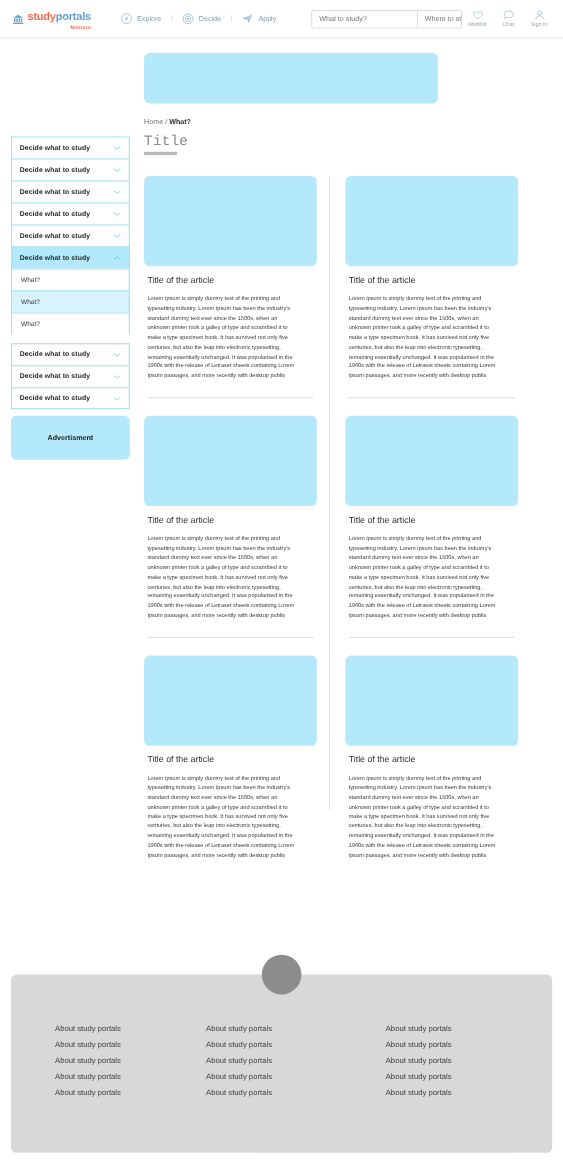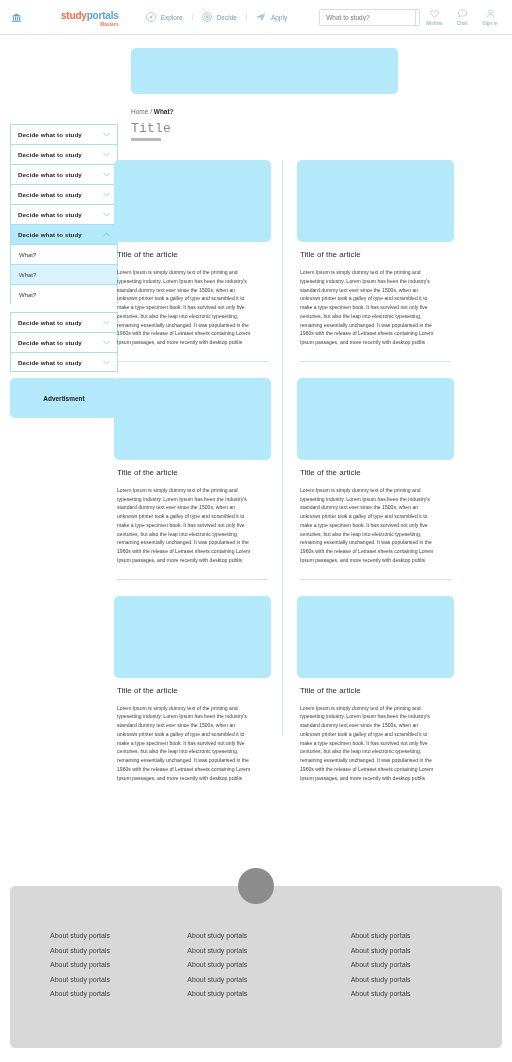--- a/index.html
+++ b/index.html
@@ -14,21 +14,21 @@
 
   
   .header {
     position: relative; height: 35px; width: 512px;
     border-bottom: 1px solid #e6e6e6;
     display: flex; align-items: center;
     background: #fff;
   }
   .logo { display: flex; align-items: center; margin-left: 11px; }
   .logo-mark { width: 11px; height: 11px; margin-right: 3px; }
-  .logo-text { line-height: 1; margin-left: 36px; }
+  .logo-text { line-height: 1; }
   .logo-word { font-size: 10px; font-weight: bold; letter-spacing: -0.2px; }
   .logo-word .w1 { color: #f26b4d; }
   .logo-word .w2 { color: #5ba3d0; }
   .logo-sub { font-size: 4.5px; color: #f26b4d; text-align: right; font-weight: bold; margin-top: 1px; letter-spacing: .2px;}
 
   .mainnav { display: flex; align-items: center; margin-left: 17px; }
   .navitem { display: flex; align-items: center; padding: 0 9px; position: relative; }
   .navitem + .navitem::before {
     content: ""; position: absolute; left: 0; top: 3px; bottom: 3px;
     width: 1px; background: #dfe6ea;
@@ -92,21 +92,21 @@
   .advert span { font-size: 6.5px; font-weight: bold; color: #222; }
 
   
   .main { position: absolute; left: 131px; top: 108px; width: 340px; }
   .breadcrumb { font-size: 6.5px; color: #6d6d6d; margin-bottom: 6px; }
   .breadcrumb .crumb-cur { font-weight: bold; color: #2d2d2d; }
   .page-title { font-size: 13px; color: #8a8a8a; font-weight: normal; letter-spacing: .2px; font-family: Liberation Mono, monospace; }
   .title-rule { width: 30px; height: 3px; background: #b9b9b9; margin-top: 2px; }
 
   .cards {
-    position: absolute; left: 114px; top: 160px;
+    position: absolute; left: 131px; top: 160px;
     width: 340px;
     display: grid; grid-template-columns: 1fr 1fr; column-gap: 23px; gap: 26px;
   }
   .col { position: relative; }
   .col-left::after {
     content: ""; position: absolute; right: -12px; top: 0; bottom: 46px;
     width: 1px; background: #d7e7ee;
   }
   .card { margin-bottom: 0; }
   .card-img {

